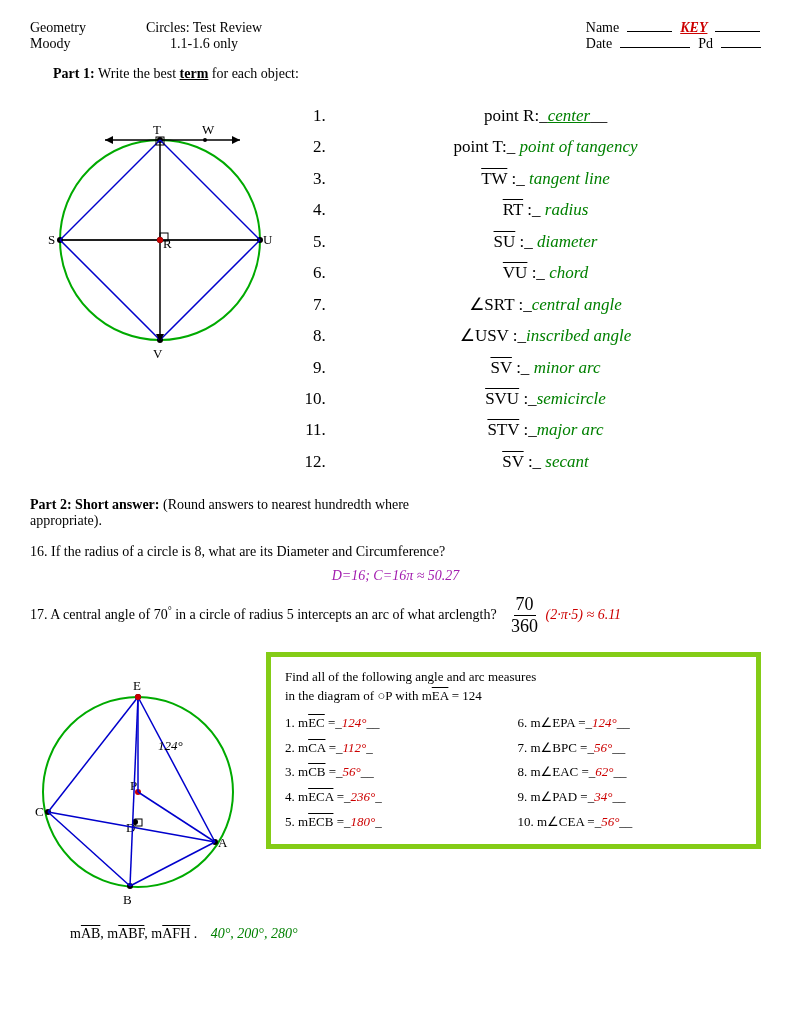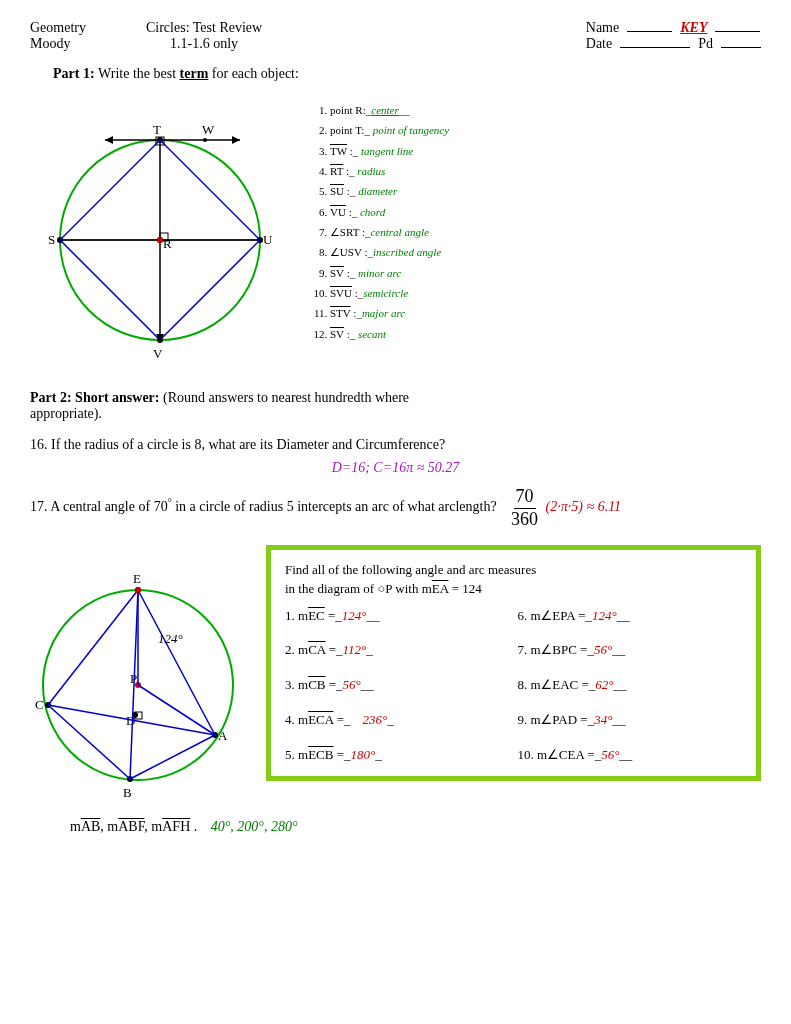--- a/index.html
+++ b/index.html
@@ -36,21 +36,21 @@
       flex-shrink: 0;
     }
     .terms-list {
       flex: 1;
       padding-top: 10px;
     }
     .terms-list ol {
       margin-left: 20px;
       line-height: 1.85;
     }
-    .terms-list ol li { font-size: 11px; }
+    .terms-list ol li { font-size: 17px; text-align: center; }
     .answer-text { font-style: italic; color: #008000; }
     .answer-underline { text-decoration: underline; font-style: italic; color: #008000; }
 
     
     .overline { text-decoration: overline; }
 
     .part2-section { margin-bottom: 12px; }
     .part2-title { font-weight: bold; }
     .question { margin: 8px 0 4px 0; line-height: 1.6; }
     .answer-line { color: #cc0000; font-style: italic; text-align: center; margin: 4px 0 10px 0; }
@@ -82,21 +82,21 @@
       border: 5px solid #84cc16;
       padding: 10px 14px;
       flex: 1;
       font-size: 13px;
       line-height: 1.8;
     }
     .find-box-title { margin-bottom: 6px; font-size: 13px; line-height: 1.5; }
     .find-grid {
       display: grid;
       grid-template-columns: 1fr 1fr;
-      gap: 12px 8px;
+      gap: 2px 8px;
       font-size: 13px;
       line-height: 1.75;
     }
 
     .part3-section { margin-top: 14px; }
     .nonagon-answer { color: #008000; font-style: italic; margin-left: 10px; }
     sup { font-size: 10px; }
   </style>
 </head>
 <body>
@@ -276,21 +276,21 @@
       Find all of the following angle and arc measures<br>
       in the diagram of ○P  with m<span class="overline">EA</span> = 124
     </div>
     <div class="find-grid">
       <div>1. m<span class="overline">EC</span> =_<span style="color:#cc0000;font-style:italic;">124°</span>__</div>
       <div>6.  m∠EPA =_<span style="color:#cc0000;font-style:italic;">124°</span>__</div>
       <div>2. m<span class="overline">CA</span> =_<span style="color:#cc0000;font-style:italic;">112°</span>_</div>
       <div>7.  m∠BPC =_<span style="color:#cc0000;font-style:italic;">56°</span>__</div>
       <div>3. m<span class="overline">CB</span> =_<span style="color:#cc0000;font-style:italic;">56°</span>__</div>
       <div>8.  m∠EAC =_<span style="color:#cc0000;font-style:italic;">62°</span>__</div>
-      <div>4. m<span class="overline">ECA</span> =_<span style="color:#cc0000;font-style:italic;margin-left:12px;">236°</span>_</div>
+      <div>4. m<span class="overline">ECA</span> =_<span style="color:#cc0000;font-style:italic;">236°</span>_</div>
       <div>9.  m∠PAD =_<span style="color:#cc0000;font-style:italic;">34°</span>__</div>
       <div>5. m<span class="overline">ECB</span> =_<span style="color:#cc0000;font-style:italic;">180°</span>_</div>
       <div>10.  m∠CEA =_<span style="color:#cc0000;font-style:italic;">56°</span>__</div>
     </div>
   </div>
 </div>
 
 <div class="part3-section">
   <div style="margin-left:40px;">
     m<span class="overline">AB</span>, m<span style="text-decoration:overline;">ABF</span>, m<span style="text-decoration:overline;">AFH</span> .

